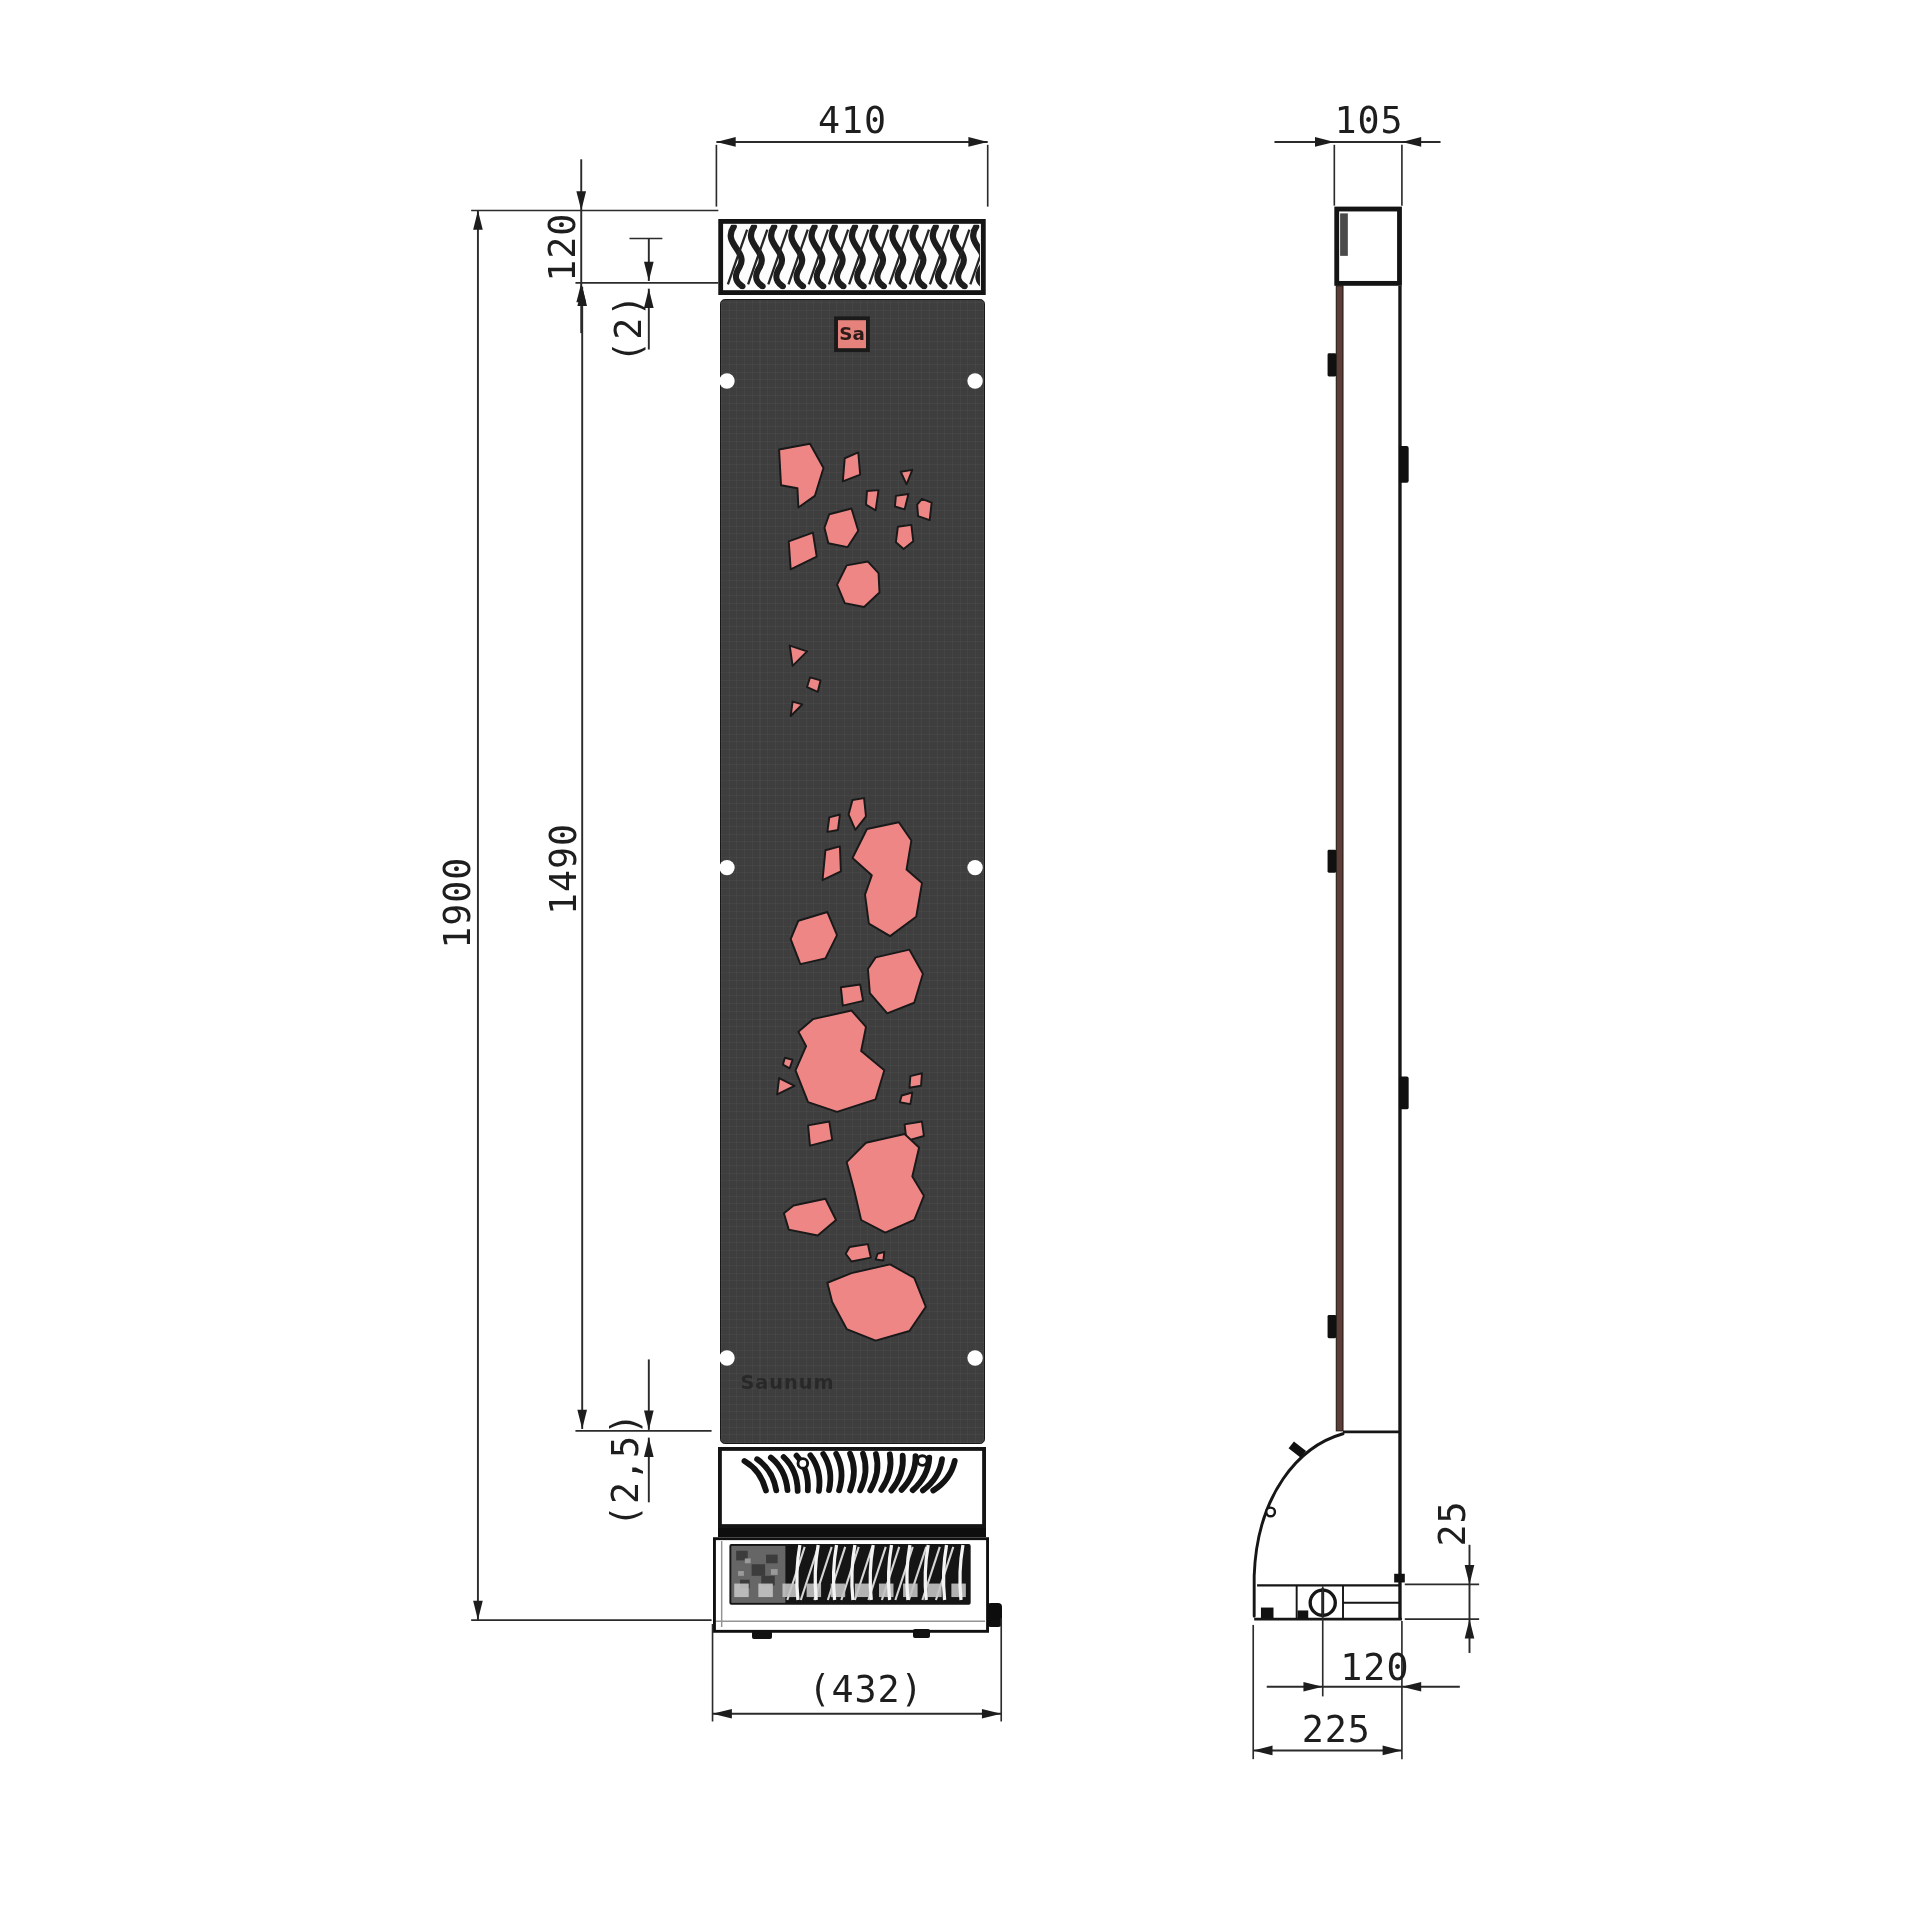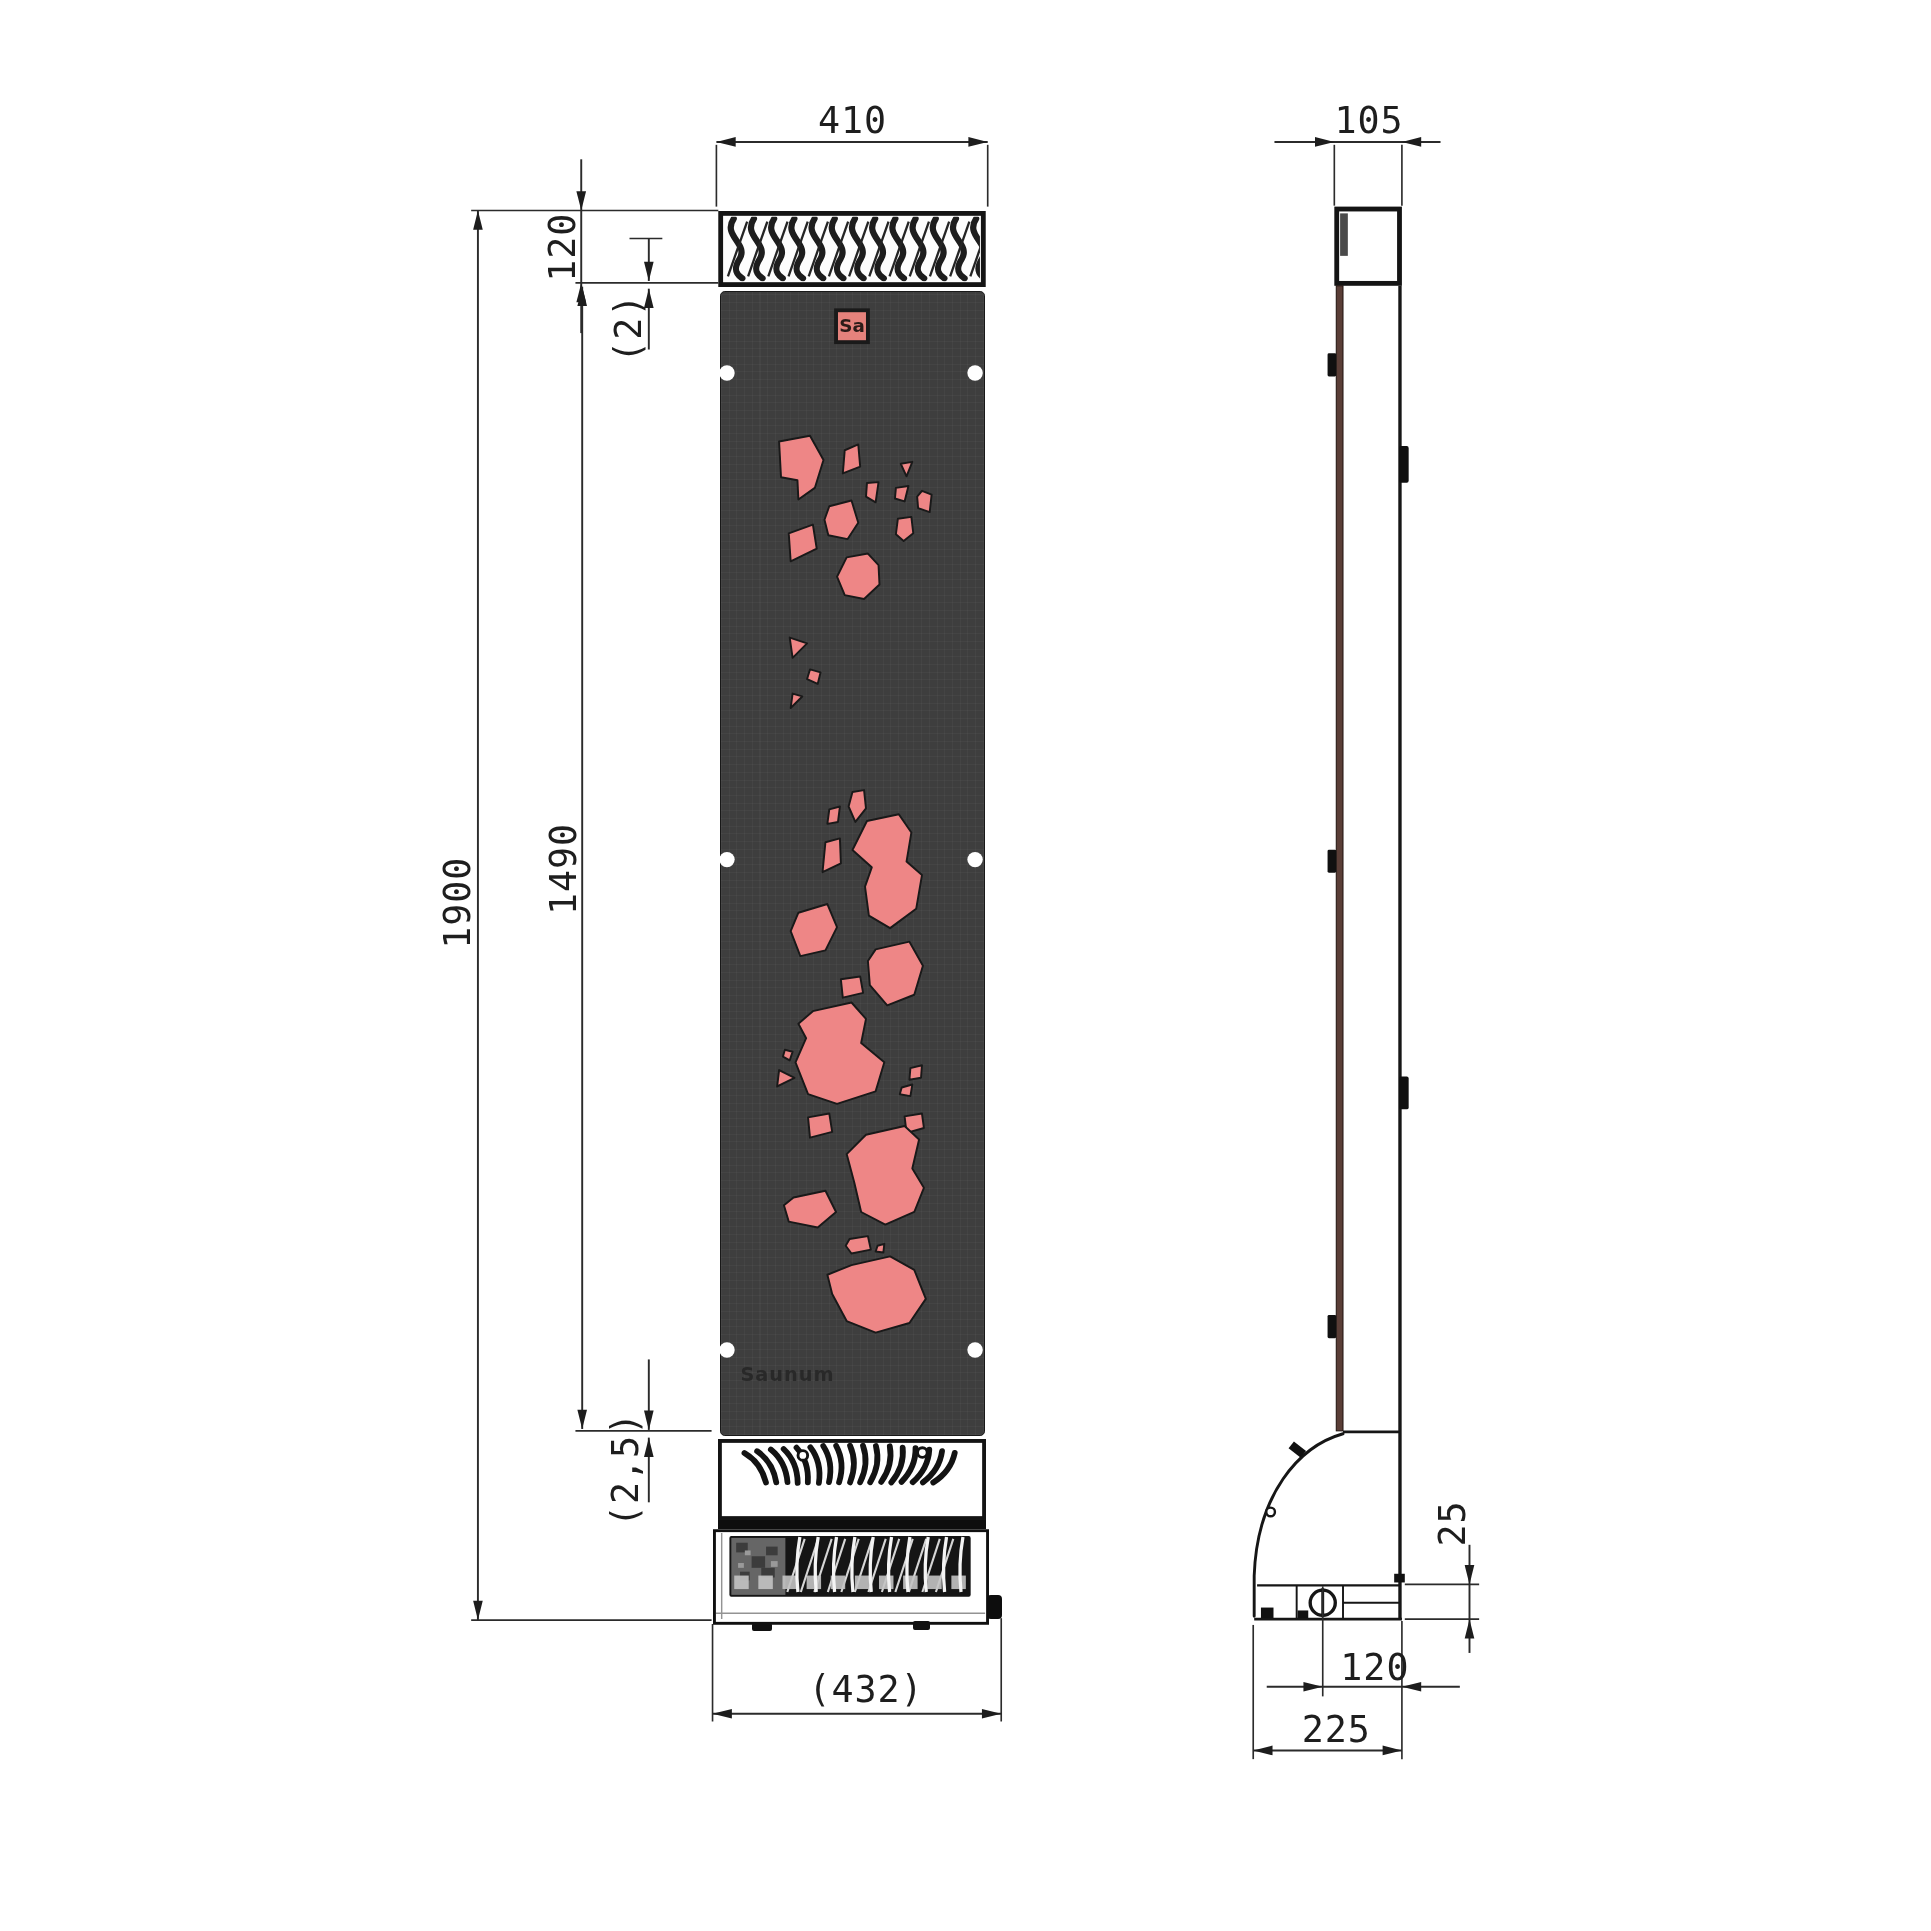--- a/index.html
+++ b/index.html
@@ -22,21 +22,21 @@
   .objline{stroke:#161616;fill:none;}
   .dimline{stroke:#2b2b2b;stroke-width:2;fill:none;}
   .extline{stroke:#2b2b2b;stroke-width:1.7;fill:none;}
   .arrow{fill:#1d1d1d;stroke:none;}
 </style>
 </head>
 <body>
 
 <div class="canvas">
 
-  <div class="abs" style="left:0;top:4px;width:1062px;height:1388px;">
+  <div class="abs" style="left:0;top:12px;width:1062px;height:1388px;">
 
     <svg class="abs" style="left:718px;top:207px;" width="268" height="76" viewBox="0 0 278 79">
       <defs>
         <path id="sw1" d="M16,8 C4,26 32,34 22,50 C15,61 19,66 25,70" fill="none" stroke="#1d1d1d" stroke-width="6.5" stroke-linecap="round"></path>
         <path id="sw2" d="M30,11 L10,68" fill="none" stroke="#242424" stroke-width="2.4"></path>
         <clipPath id="gclip">
             <rect x="6" y="6" width="266" height="67"></rect>
           </clipPath>
       </defs>
       <rect x="2.5" y="2.5" width="273" height="74" fill="#fdfdfd" stroke="#141414" stroke-width="5"></rect>

